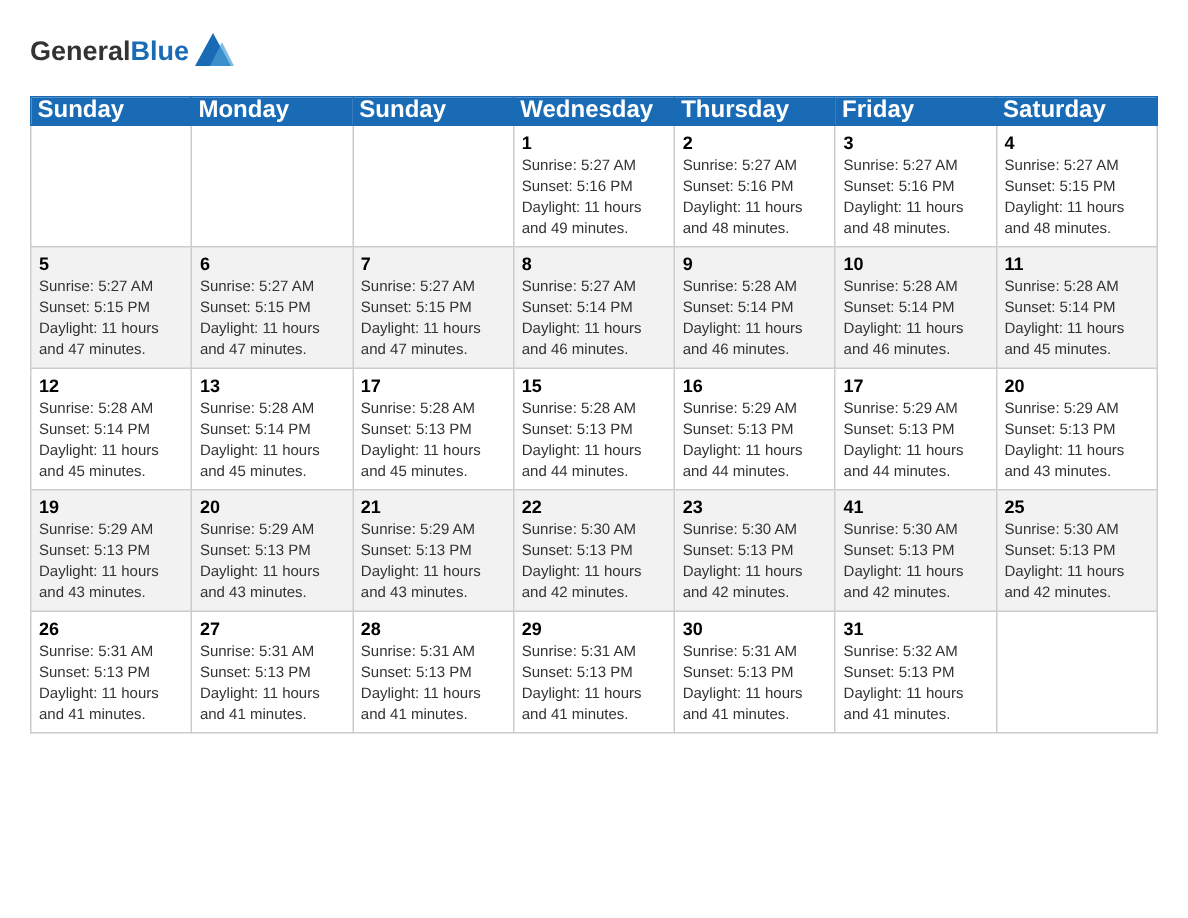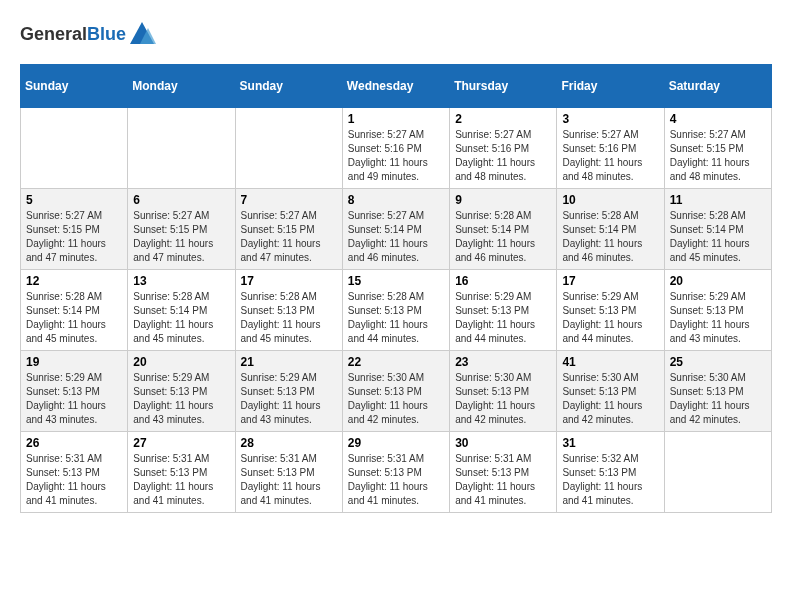--- a/index.html
+++ b/index.html
@@ -48,23 +48,23 @@
       color: #555;
     }
     .calendar {
       width: 100%;
       border-collapse: collapse;
       font-size: 11px;
     }
     .calendar thead th {
       background-color: #1a6bb5;
       color: #fff;
-      padding: 14px 4px;
+      padding: 0 4px;
       text-align: left;
-      font-size: 12px;
+      font-size: 16px;
       font-weight: bold;
       border: 1px solid #1a6bb5;
     }
     .calendar tbody td {
       border: 1px solid #ccc;
       vertical-align: top;
       padding: 4px 5px;
       width: calc(100% / 7);
       min-height: 80px;
       background: #fff;

